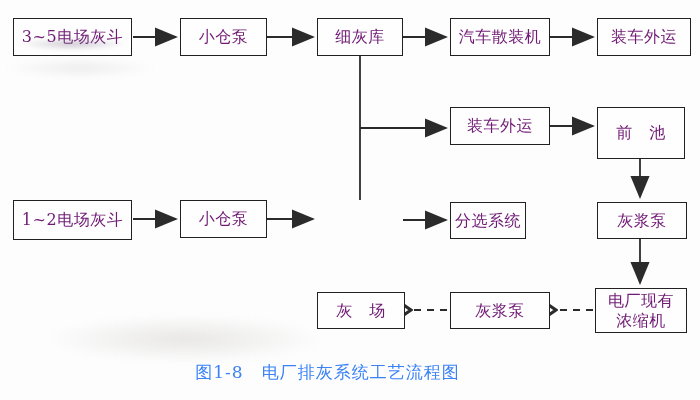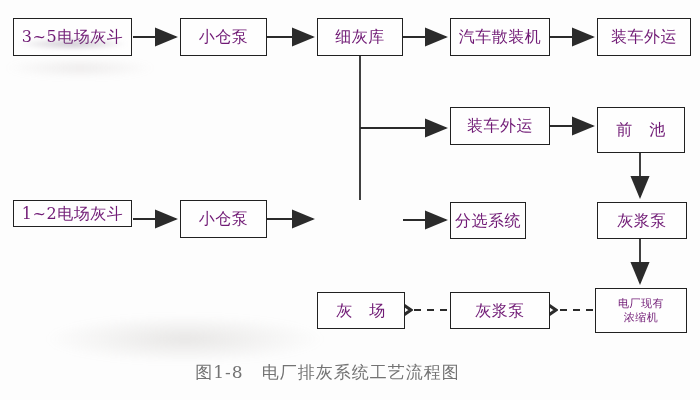--- a/index.html
+++ b/index.html
@@ -20,39 +20,39 @@
     white-space:nowrap;
   }
   
   #n-hopper35   {left:13px;  top:18px;  width:119px; height:38px}
   #n-pump-fine  {left:180px; top:18px;  width:87px;  height:38px}
   #n-fine-silo  {left:317px; top:18px;  width:86px;  height:38px}
   #n-truck-loader{left:450px;top:18px;  width:100px; height:38px}
   #n-truck-out  {left:597px; top:18px;  width:94px;  height:38px}
   
   #n-mixer      {left:450px; top:107px; width:100px; height:38px}
-  #n-forebay    {left:597px; top:107px; width:88px;  height:46px}
+  #n-forebay    {left:597px; top:107px; width:88px;  height:52px}
   
-  #n-hopper12   {left:13px;  top:200px; width:119px; height:27px}
+  #n-hopper12   {left:13px;  top:200px; width:119px; height:40px}
   #n-pump-coarse{left:180px; top:200px; width:87px;  height:38px}
   #n-coarse-silo{left:317px; top:200px; width:86px;  height:38px}
   #n-sorting    {left:450px; top:202px; width:76px; height:37px}
   #n-slurry-upper{left:597px;top:202px; width:90px;  height:37px}
   
   #n-ash-yard   {left:317px; top:292px; width:88px;  height:37px}
   #n-slurry-lower{left:450px;top:292px; width:100px; height:37px}
   #n-thickener  {left:595px; top:288px; width:92px;  height:45px;
-                 font-size:11px;flex-direction:column;line-height:1.25}
+                 font-size:16px;flex-direction:column;line-height:1.25}
   #n-thickener span{display:block}
 
   .wires{position:absolute;left:0;top:0;pointer-events:none}
 
   .caption{
     position:absolute;left:0;top:361px;width:655px;
-    text-align:center;font-size:17px;color:#737373;letter-spacing:1px;
+    text-align:center;font-size:17px;color:#3b82f6;letter-spacing:1px;
   }
 
   
   .smudge{position:absolute;pointer-events:none;border-radius:50%}
   #smudge-box1{
     left:18px;top:38px;width:110px;height:12px;
     background:radial-gradient(closest-side,rgba(120,110,130,.38),rgba(120,110,130,0));
     filter:blur(2px);
   }
   #smudge-bottom{

